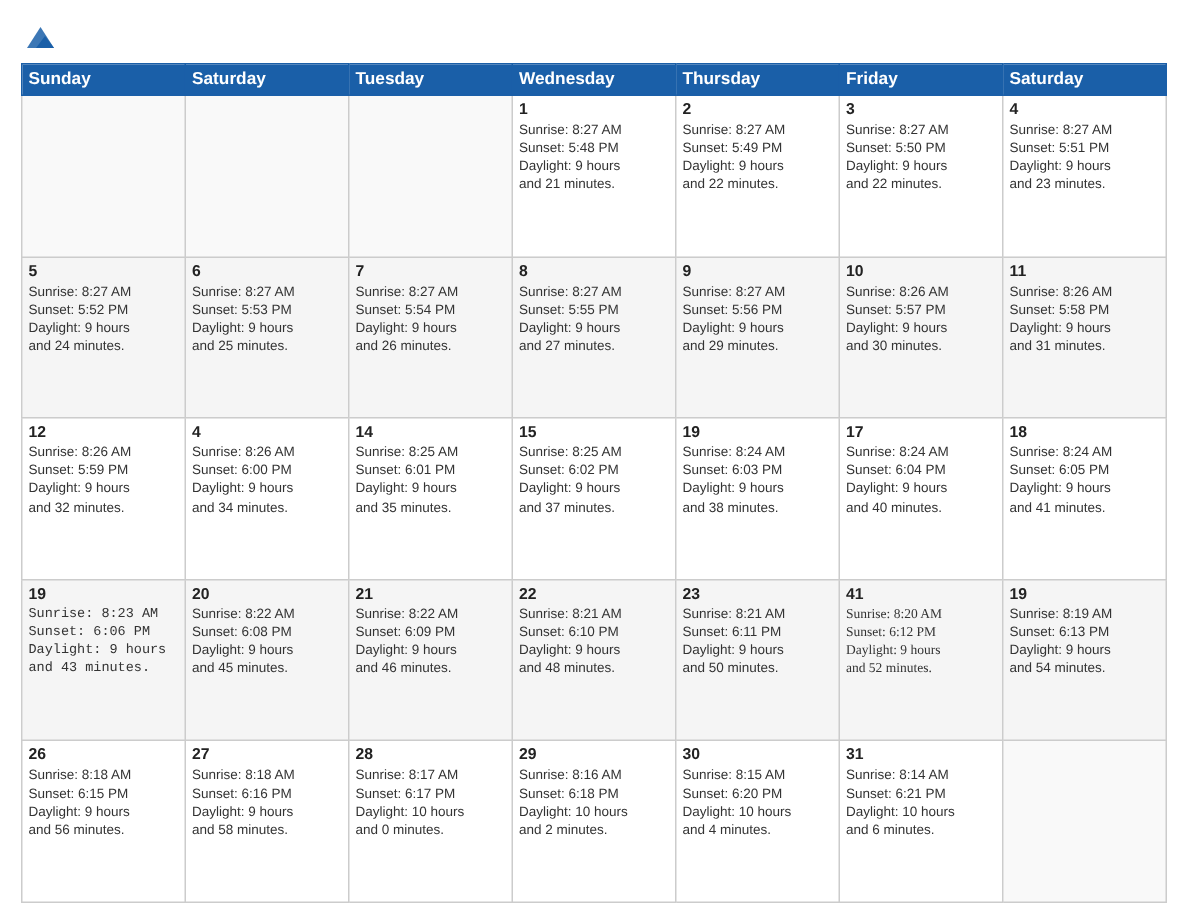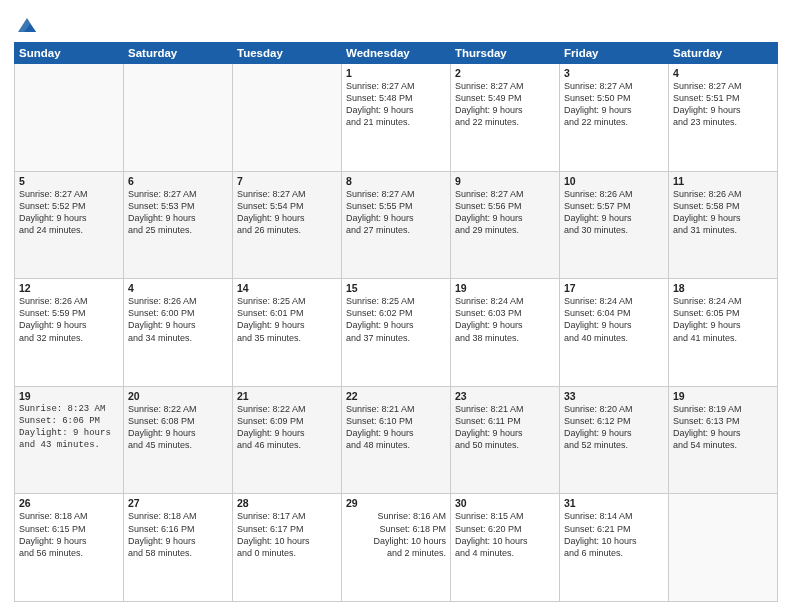--- a/index.html
+++ b/index.html
@@ -302,22 +302,22 @@
 and 48 minutes.</div>
           </td>
           <td>
             <span class="day-number">23</span>
             <div class="day-info" style="white-space: pre-line;">Sunrise: 8:21 AM
 Sunset: 6:11 PM
 Daylight: 9 hours
 and 50 minutes.</div>
           </td>
           <td>
-            <span class="day-number">33</span>
-            <div class="day-info" style="white-space: pre-line;">Sunrise: 8:20 AM
+            <span class="day-number">41</span>
+            <div class="day-info" style="white-space: pre-line; font-family: Liberation Serif, serif;">Sunrise: 8:20 AM
 Sunset: 6:12 PM
 Daylight: 9 hours
 and 52 minutes.</div>
           </td>
           <td>
             <span class="day-number">19</span>
             <div class="day-info" style="white-space: pre-line;">Sunrise: 8:19 AM
 Sunset: 6:13 PM
 Daylight: 9 hours
 and 54 minutes.</div>
@@ -340,21 +340,21 @@
           </td>
           <td>
             <span class="day-number">28</span>
             <div class="day-info" style="white-space: pre-line;">Sunrise: 8:17 AM
 Sunset: 6:17 PM
 Daylight: 10 hours
 and 0 minutes.</div>
           </td>
           <td>
             <span class="day-number">29</span>
-            <div class="day-info" style="white-space: pre-line; text-align: right;">Sunrise: 8:16 AM
+            <div class="day-info" style="white-space: pre-line;">Sunrise: 8:16 AM
 Sunset: 6:18 PM
 Daylight: 10 hours
 and 2 minutes.</div>
           </td>
           <td>
             <span class="day-number">30</span>
             <div class="day-info" style="white-space: pre-line;">Sunrise: 8:15 AM
 Sunset: 6:20 PM
 Daylight: 10 hours
 and 4 minutes.</div>

